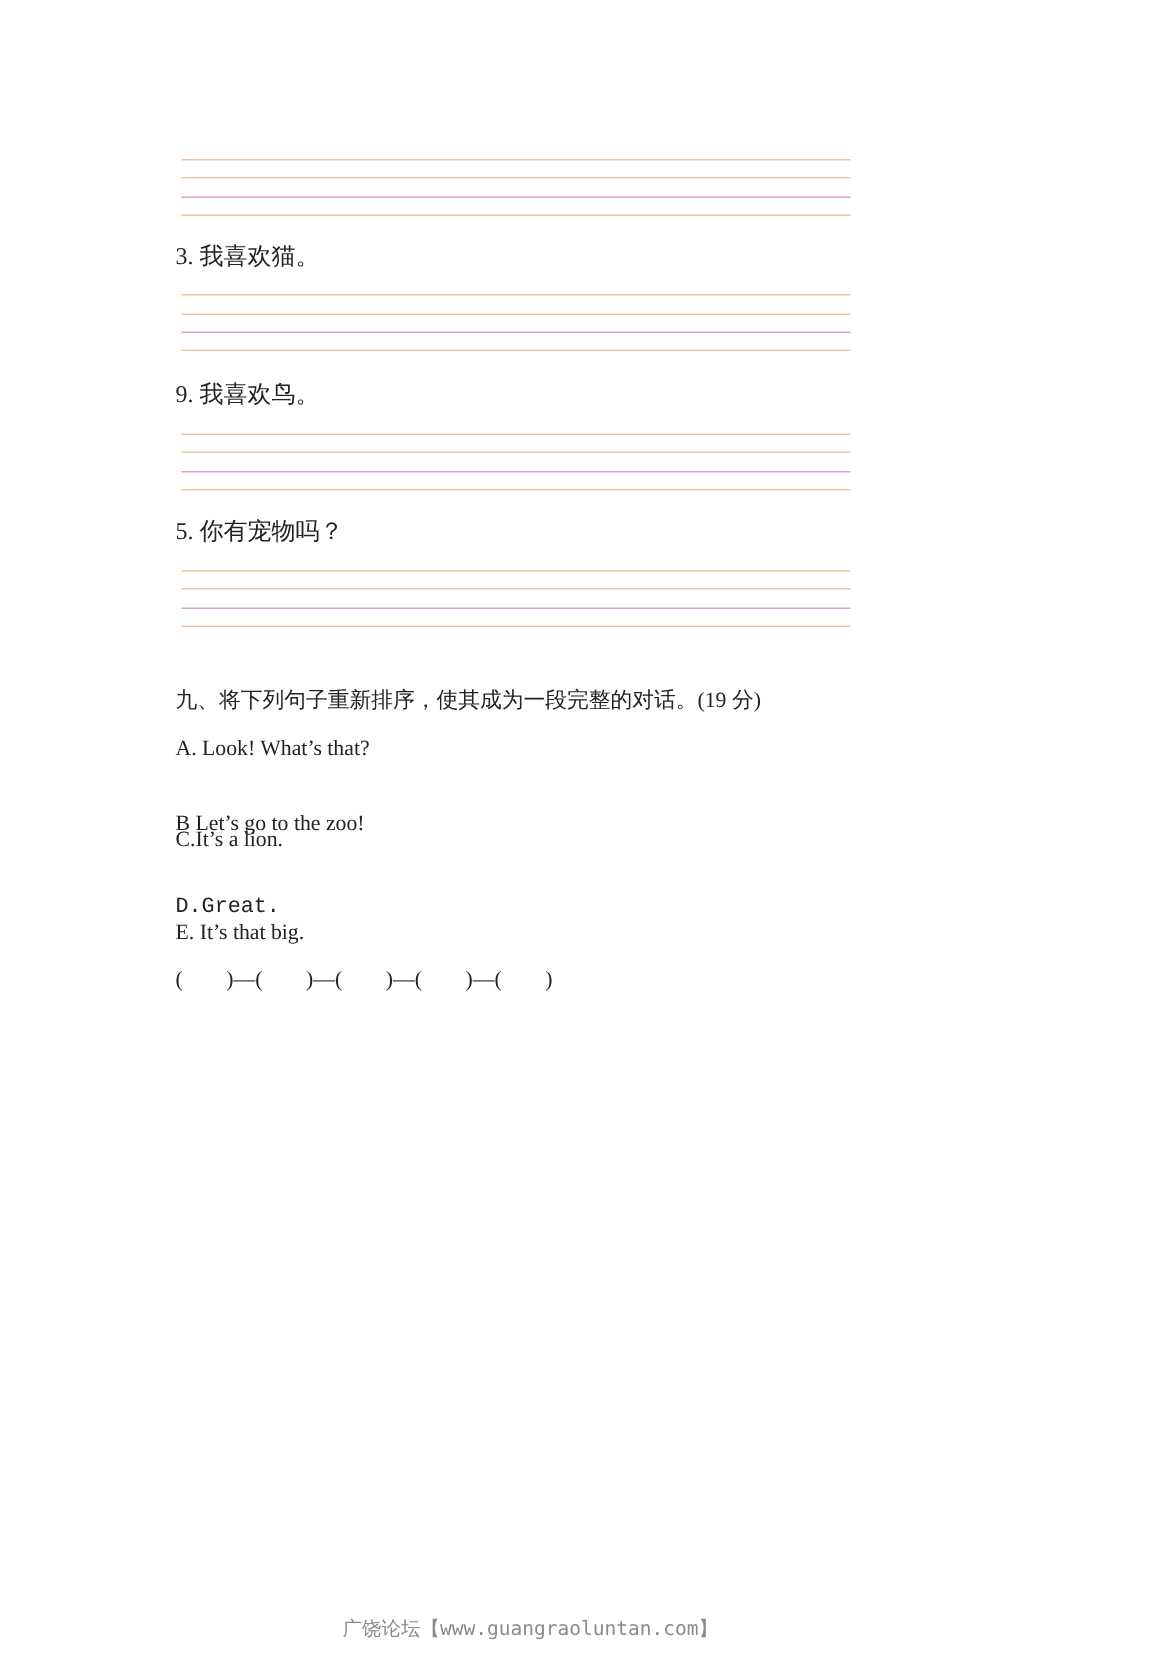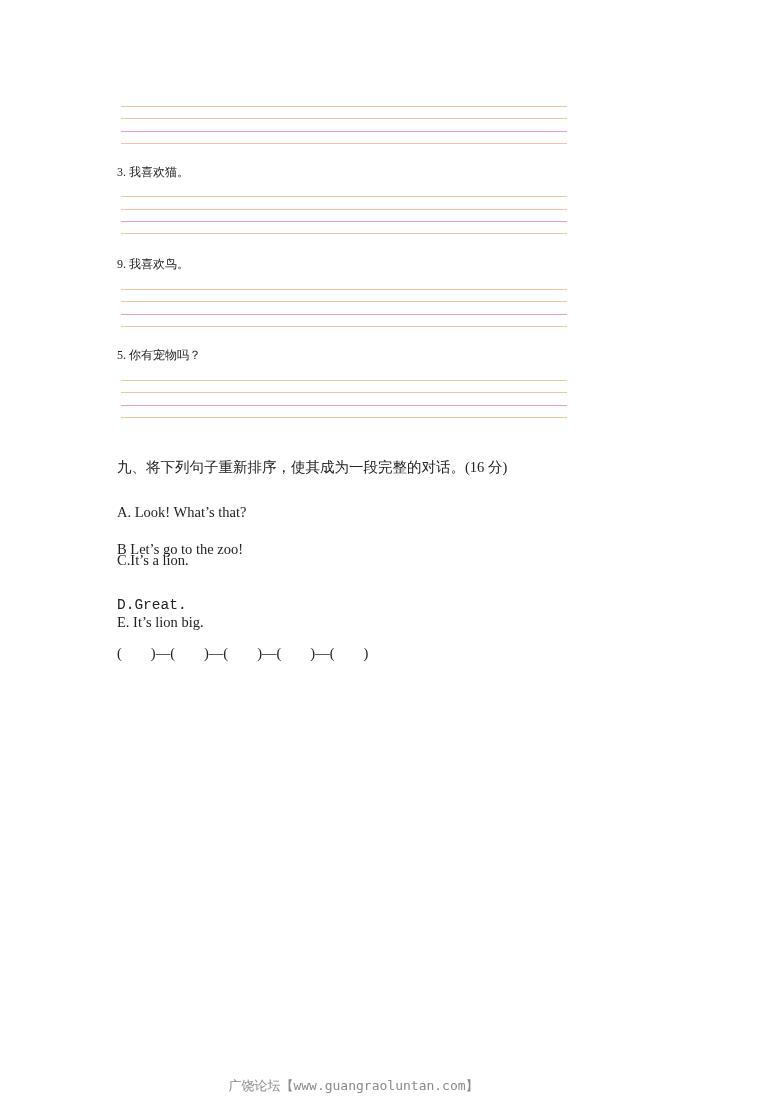--- a/index.html
+++ b/index.html
@@ -2,21 +2,21 @@
 <html><head>
   <meta charset="utf-8">
   <style>
     html, body { margin: 0; padding: 0; background: #ffffff; }
     body { width: 780px; height: 1103px; position: relative; overflow: hidden;
       font-family: "Liberation Serif", "DejaVu Serif", serif; color: #222; }
     .lines { position: absolute; left: 121px; width: 446px; height: 40px; }
     .ln { position: absolute; left: 0; width: 100%; height: 1px; }
     .ln.o { background: #e9c7a4; }
     .ln.p { background: #dca2d6; }
-    .q { position: absolute; left: 117px; font-size: 12px; line-height: 18px; white-space: nowrap; }
+    .q { position: absolute; left: 117px; font-size: 16px; line-height: 18px; white-space: nowrap; }
     .title { position: absolute; left: 117px; top: 458px; font-size: 14.5px; line-height: 18px; white-space: nowrap; }
     .opt { position: absolute; left: 117px; font-size: 14.5px; line-height: 18px; white-space: nowrap; }
     .blanks { position: absolute; left: 117px; top: 644px; font-size: 14.5px; line-height: 18px; white-space: pre; }
     .footer { position: absolute; top: 1077px; left: 0; width: 707px; text-align: center;
       font-family: "DejaVu Sans Mono", "Liberation Mono", monospace; font-size: 13px; color: #8a8a8a; }
   </style>
 </head>
 <body>
 
 <div class="lines" style="top:106px;">
@@ -43,21 +43,21 @@
 </div>
 
 <div class="q" style="top:346px;text-align:center;">5. 你有宠物吗？</div>
 <div class="lines" style="top:380px;">
   <div class="ln o" style="top:0px;"></div>
   <div class="ln o" style="top:12px;"></div>
   <div class="ln p" style="top:25px;"></div>
   <div class="ln o" style="top:37px;"></div>
 </div>
 
-<div class="title">九、将下列句子重新排序，使其成为一段完整的对话。(16 分)</div>
-<div class="opt" style="top:503px;">A. Look! What’s that?</div>
+<div class="title">九、将下列句子重新排序，使其成为一段完整的对话。(19 分)</div>
+<div class="opt" style="top:490px;">A. Look! What’s that?</div>
 <div class="opt" style="top:520px;margin-top:20px;">B Let’s go to the zoo!</div>
 <div class="opt" style="top:551px;">C.It’s a lion.</div>
 <div class="opt" style="top:596px;font-family:Liberation Mono, monospace;">D.Great.</div>
-<div class="opt" style="top:613px;">E. It’s lion big.</div>
+<div class="opt" style="top:613px;">E. It’s that big.</div>
 <div class="blanks">(        )—(        )—(        )—(        )—(        )</div>
 
 <div class="footer">广饶论坛【www.guangraoluntan.com】</div>
 
 </body></html>

